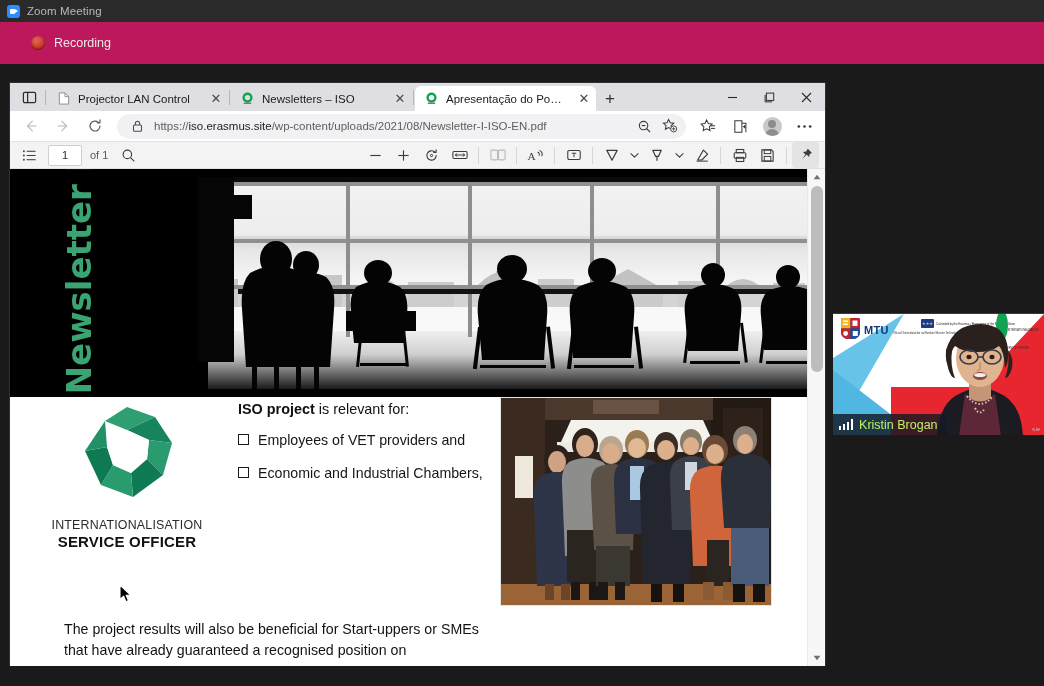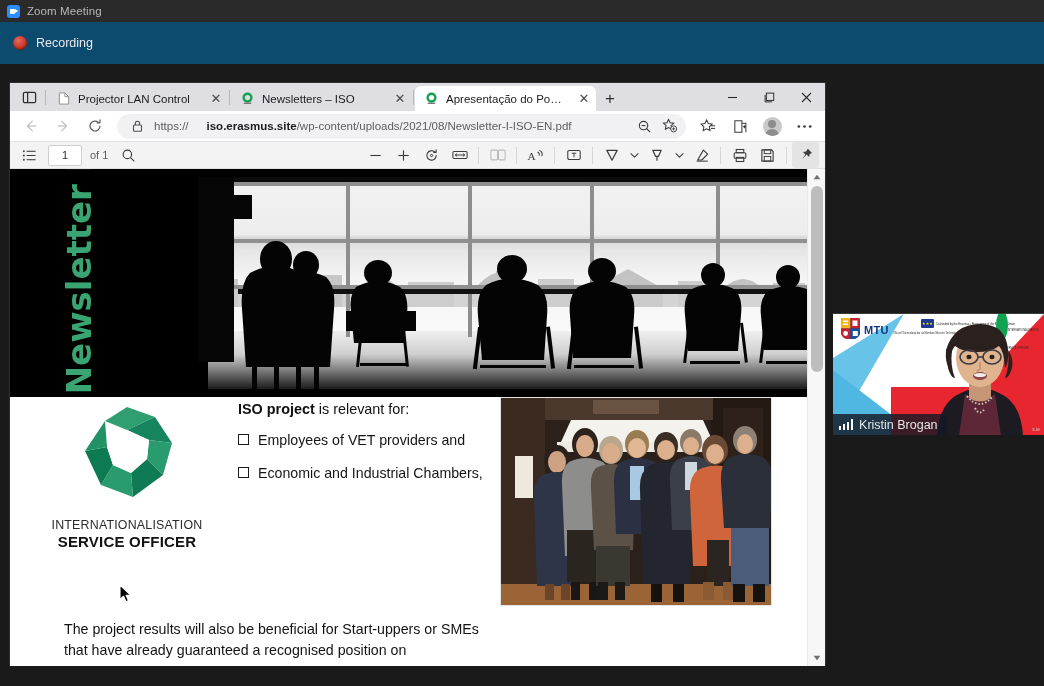--- a/index.html
+++ b/index.html
@@ -36,23 +36,23 @@
     border-bottom: 2px solid transparent;
     border-left: 3.5px solid #fff;
   }
   .zoom-title-text {
     color: #b8b8b8; font-size: 11.5px;
     letter-spacing: .1px;
   }
 
   .zoom-recbar {
     height: 42px; width: 1044px;
-    background: #0c4a6e;
+    background: #be185d;
     display: flex; align-items: center;
-    padding-left: 13px; gap: 9px;
+    padding-left: 31px; gap: 9px;
   }
   .rec-dot {
     width: 14px; height: 14px; border-radius: 50%;
     background: radial-gradient(circle at 38% 32%, #e06a5e 0%, #cf392a 55%, #8e1d12 100%);
     box-shadow: inset 0 -1px 2px rgba(0,0,0,.45);
     flex: 0 0 auto;
   }
   .rec-label { color: #e9e9e9; font-size: 12.5px; }
 
   
@@ -134,21 +134,21 @@
     border-radius: 13px;
     display: flex; align-items: center;
     padding: 0 7px 0 11px; gap: 8px;
     margin: 0 5px;
     min-width: 0;
   }
   .omnibox .url {
     flex: 1 1 auto; font-size: 11.5px; color: #5e5e5e;
     white-space: nowrap; overflow: hidden; text-overflow: ellipsis;
   }
-  .omnibox .url b { color: #1c1c1c; font-weight: 700; padding-left: 18px; }
+  .omnibox .url b { color: #1c1c1c; font-weight: 400; }
   .omni-icon { width: 18px; height: 18px; flex:0 0 auto; display:flex;align-items:center;justify-content:center; }
   .toolicon {
     width: 30px; height: 28px; flex: 0 0 auto;
     display: flex; align-items: center; justify-content: center;
     color: #3b3b3b;
   }
   .avatar-circle {
     width: 19px; height: 19px; border-radius: 50%;
     background: #c9c9c9; position: relative; overflow: hidden;
   }
@@ -401,21 +401,21 @@
     width: 110px; height: 120px;
   }
   .vt-namebar {
     position: absolute; left: 0; bottom: 0;
     height: 21px; padding: 0 9px 0 6px;
     display: flex; align-items: center; gap: 6px;
     background: rgba(20,26,36,.82);
     border-radius: 0 4px 0 0;
   }
   .vt-name {
-    color: #e5e5e5; font-size: 12.5px;
+    color: #bef264; font-size: 12.5px;
     white-space: nowrap;
   }
   .sig-bars { display: flex; align-items: flex-end; gap: 1.5px; height: 11px; }
   .sig-bars i { display:block; width: 2.4px; background: #ffffff; }
   .vt-watermark {
     position: absolute; right: 4px; bottom: 3px;
     font-size: 5px; color: #c9c9c9;
   }
 
   .desktop-bottom {

